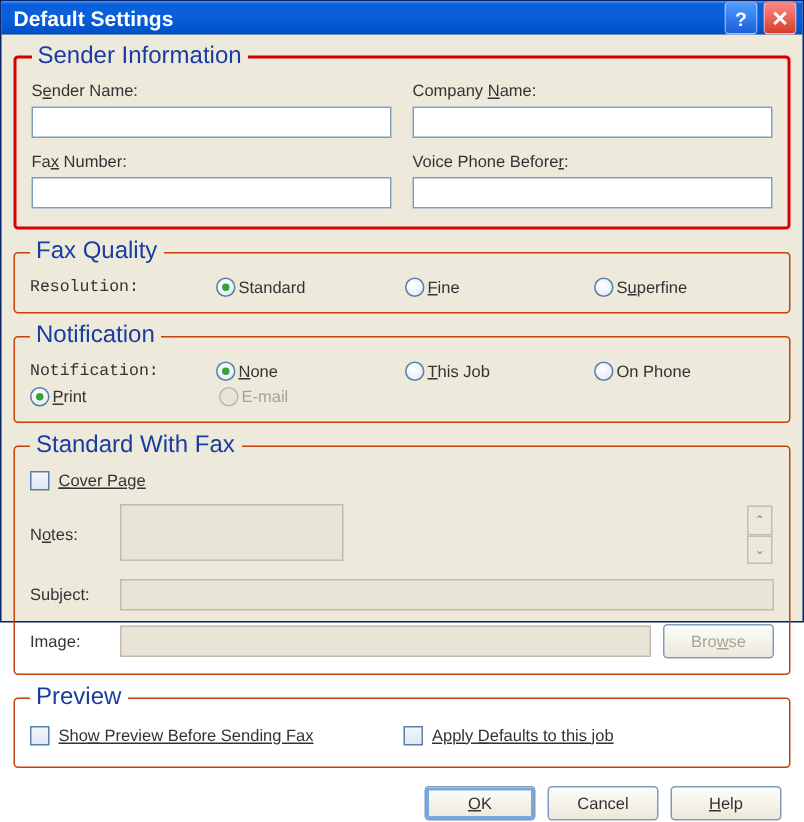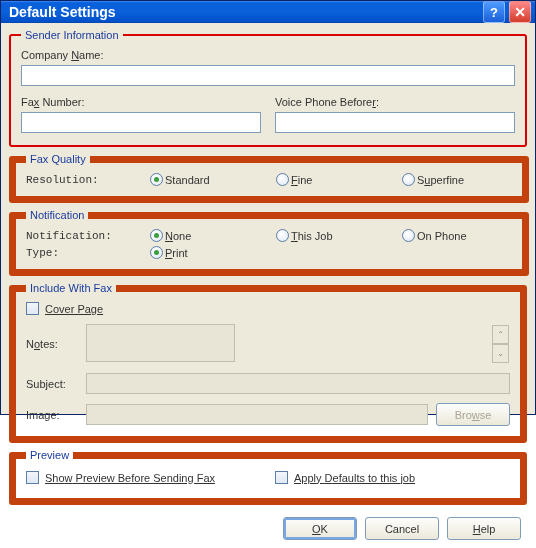--- a/index.html
+++ b/index.html
@@ -43,34 +43,34 @@
     border: 1px solid #fff6;
   }
   .tbtn.help { background: linear-gradient(to bottom, #4f9cff, #1a5fd8); }
   .tbtn.close { background: linear-gradient(to bottom, #f88, #d43e2a); font-size: 14px; }
   .client {
     flex: 1;
     padding: 6px 8px 8px 8px;
     color: #333;
   }
   fieldset {
-    border: 7px solid #c2410c;
+    border: 1px solid #c2410c;
     border-radius: 3px;
     margin: 0 0 6px 0;
     padding: 4px 10px 10px 10px;
     position: relative;
   }
   fieldset.highlight {
     border: 2px solid #d80000;
     padding-bottom: 12px;
   }
   legend {
     color: #1a3ca0;
     padding: 0 4px;
-    font-size: 11px;
+    font-size: 16px;
   }
   .row2 { display: flex; gap: 14px; margin-top: 2px;}
   .col { flex: 1; display: flex; flex-direction: column; }
   .lbl { margin: 2px 0 4px 0; color: #333; }
   .under { text-decoration: underline; }
   input.text {
     height: 21px;
     border: 1px solid #7f9db9;
     background: #fff;
     padding: 2px 4px;
@@ -178,20 +178,24 @@
     <span class="title">Default Settings</span>
     <div class="tbtn help">?</div>
     <div class="tbtn close">✕</div>
   </div>
   <div class="client">
 
     <fieldset class="highlight">
       <legend>Sender Information</legend>
       <div class="row2">
         <div class="col">
+          <span class="lbl"><span>S</span><span class="under">e</span><span>nder Name:</span></span>
+          <input class="text" value="" style="">
+        </div>
+        <div class="col">
           <span class="lbl"><span>Company </span><span class="under">N</span><span>ame:</span></span>
           <input class="text" value="" style="">
         </div>
       </div>
       <div class="row2" style="margin-top:8px">
         <div class="col">
           <span class="lbl"><span>Fa</span><span class="under">x</span><span> Number:</span></span>
           <input class="text" value="" style="">
         </div>
         <div class="col">
@@ -235,33 +239,36 @@
               <span class="rdot"></span>
               <span><span class="under">T</span><span>his Job</span></span>
             </div>
           <div class="radio">
               <span class="rdot"></span>
               <span>On Phone</span>
             </div>
         </div>
       </div>
       <div class="opt-row">
-        <span class="opt-label">Type:</span>
         <div class="radios">
           <div class="radio">
               <span class="rdot checked"></span>
               <span><span class="under">P</span><span>rint</span></span>
             </div>
+          <div class="radio disabled">
+              <span class="rdot disabled"></span>
+              <span>E-mail</span>
+            </div>
           <div class="radio"></div>
         </div>
       </div>
     </fieldset>
 
     <fieldset>
-      <legend>Include With Fax</legend>
+      <legend>Standard With Fax</legend>
       <div class="chk">
         <span class="cbox"></span>
         <span><span class="under">C</span><span>over Page</span></span>
       </div>
       <div class="form-line">
         <span class="flabel"><span>N</span><span class="under">o</span><span>tes:</span></span>
         <div class="notes-wrap">
           <textarea readonly="" style=""></textarea>
           <div class="spin">
               <div>⌃</div>

